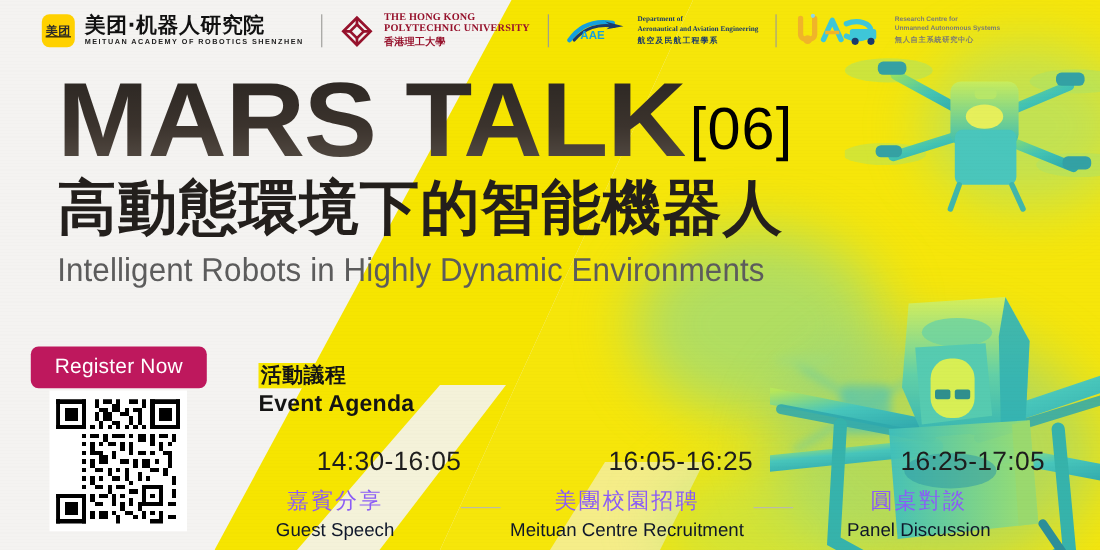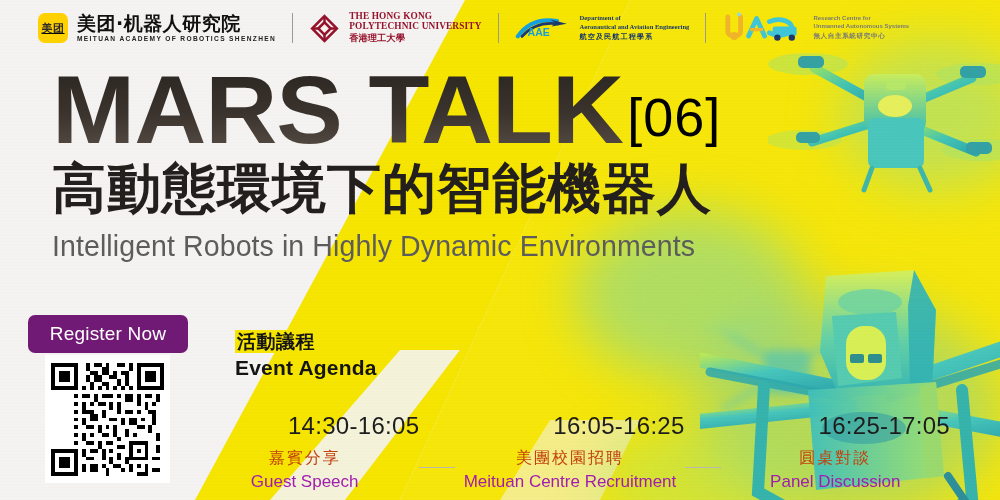--- a/index.html
+++ b/index.html
@@ -121,21 +121,21 @@
   .title-en {
     margin-top:10px;
     font-size:30px; font-weight:normal; color:#5c5c5c; letter-spacing:.1px;
     white-space:nowrap; transform:scaleX(.95); transform-origin:left center;
     font-family:"Liberation Sans", sans-serif;
   }
 
   
   .reg-card { position:absolute; left:45px; top:315px; width:125px; z-index:7; }
   .reg-btn {
-    background:#701a75; border-radius:7px; height:38px;
+    background:#be185d; border-radius:7px; height:38px;
     display:flex; align-items:center; justify-content:center;
     color:#fff; font-size:19px; letter-spacing:.2px; font-weight:normal;
     font-family:"Liberation Sans", sans-serif; white-space:nowrap;
     padding:0 10px; width:160px; margin-left:-17px;
   }
   .qr-wrap { background:#fff; padding:8px 6px 7px 6px; margin-top:2px; width:125px; }
   .qr { width:113px; height:113px; display:block; margin:0 auto; image-rendering:pixelated; }
 
   
   .agenda-head { position:absolute; left:235px; top:330px; z-index:7; }
@@ -152,25 +152,25 @@
   .agenda-row {
     position:absolute; left:190px; bottom:8px; width:760px;
     display:flex; align-items:flex-start; z-index:7;
   }
   .slot { flex:1; text-align:center; }
   .slot .time {
     font-size:24px; font-weight:normal; color:#1d1d1d; letter-spacing:.3px;
     line-height:1.1; white-space:nowrap; font-family:"Liberation Sans", sans-serif;text-align:right;
   }
   .slot .cn {
-    font-size:16px; font-weight:normal; color:#c2410c; margin-top:9px;
+    font-size:20px; font-weight:normal; color:#8b5cf6; margin-top:9px;
     letter-spacing:2px; white-space:nowrap; font-family:"DejaVu Sans", sans-serif;
   }
   .slot .en {
-    font-size:17px; font-weight:normal; color:#a21caf; margin-top:3px;
+    font-size:17px; font-weight:normal; color:#0f172a; margin-top:3px;
     letter-spacing:0; white-space:nowrap; font-family:"Liberation Sans", sans-serif;
   }
   .slot-div {
     width:36px; flex:none; height:1px; background:#b9b9b4; margin-top:54px;
   }
 </style>
 </head>
 <body>
 
 <div class="poster">

